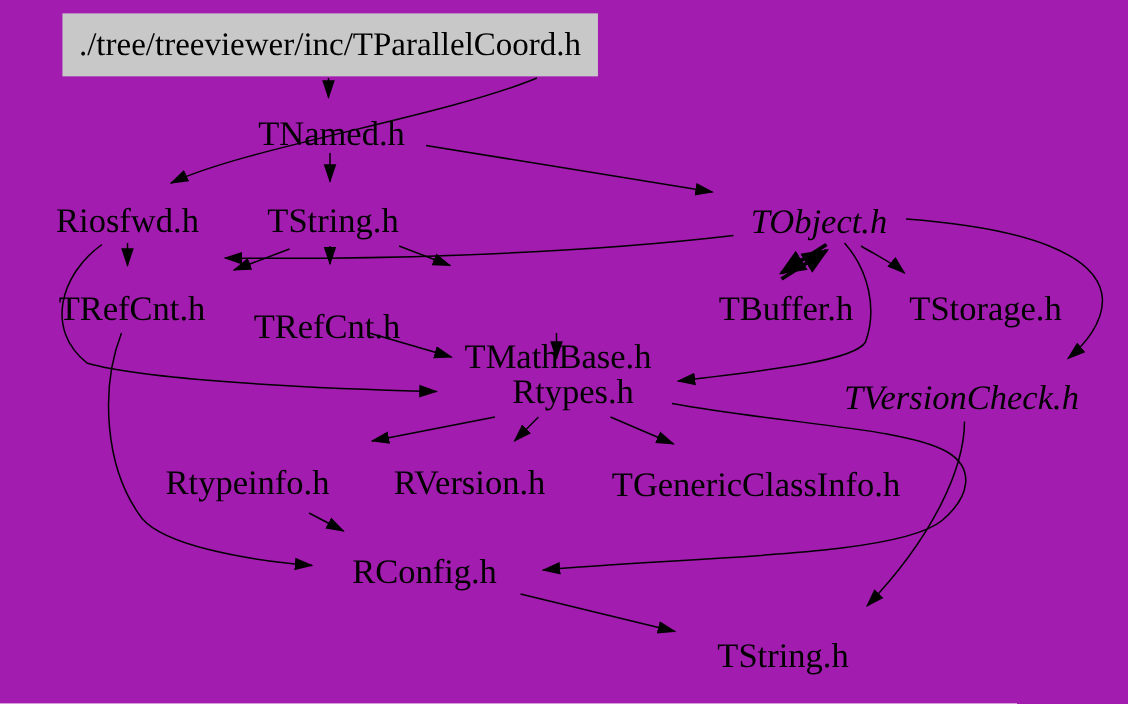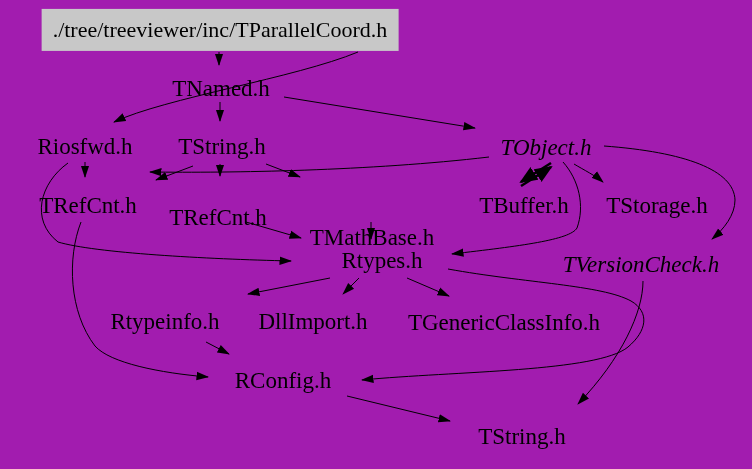--- a/index.html
+++ b/index.html
@@ -81,18 +81,18 @@
       <div class="node" style="left: 222px; top: 147px;">TString.h</div>
       <div class="node" style="left: 546px; top: 148px; font-style: italic;">TObject.h</div>
       <div class="node" style="left: 88px; top: 206px;">TRefCnt.h</div>
       <div class="node" style="left: 218px; top: 206px; margin-top: 12px;">TRefCnt.h</div>
       <div class="node" style="left: 372px; top: 206px; margin-top: 32px;">TMathBase.h</div>
       <div class="node" style="left: 524px; top: 206px;">TBuffer.h</div>
       <div class="node" style="left: 657px; top: 206px;">TStorage.h</div>
       <div class="node" style="left: 382px; top: 261px;">Rtypes.h</div>
       <div class="node" style="left: 641px; top: 265px; font-style: italic;">TVersionCheck.h</div>
       <div class="node" style="left: 165px; top: 322px;">Rtypeinfo.h</div>
-      <div class="node" style="left: 313px; top: 322px;">DllImport.h</div>
+      <div class="node" style="left: 313px; top: 322px;">RVersion.h</div>
       <div class="node" style="left: 504px; top: 323px; text-align: right;">TGenericClassInfo.h</div>
       <div class="node" style="left: 283px; top: 381px;">RConfig.h</div>
       <div class="node" style="left: 522px; top: 437px;">TString.h</div>
     </div>
 </div>
 
 </body></html>

